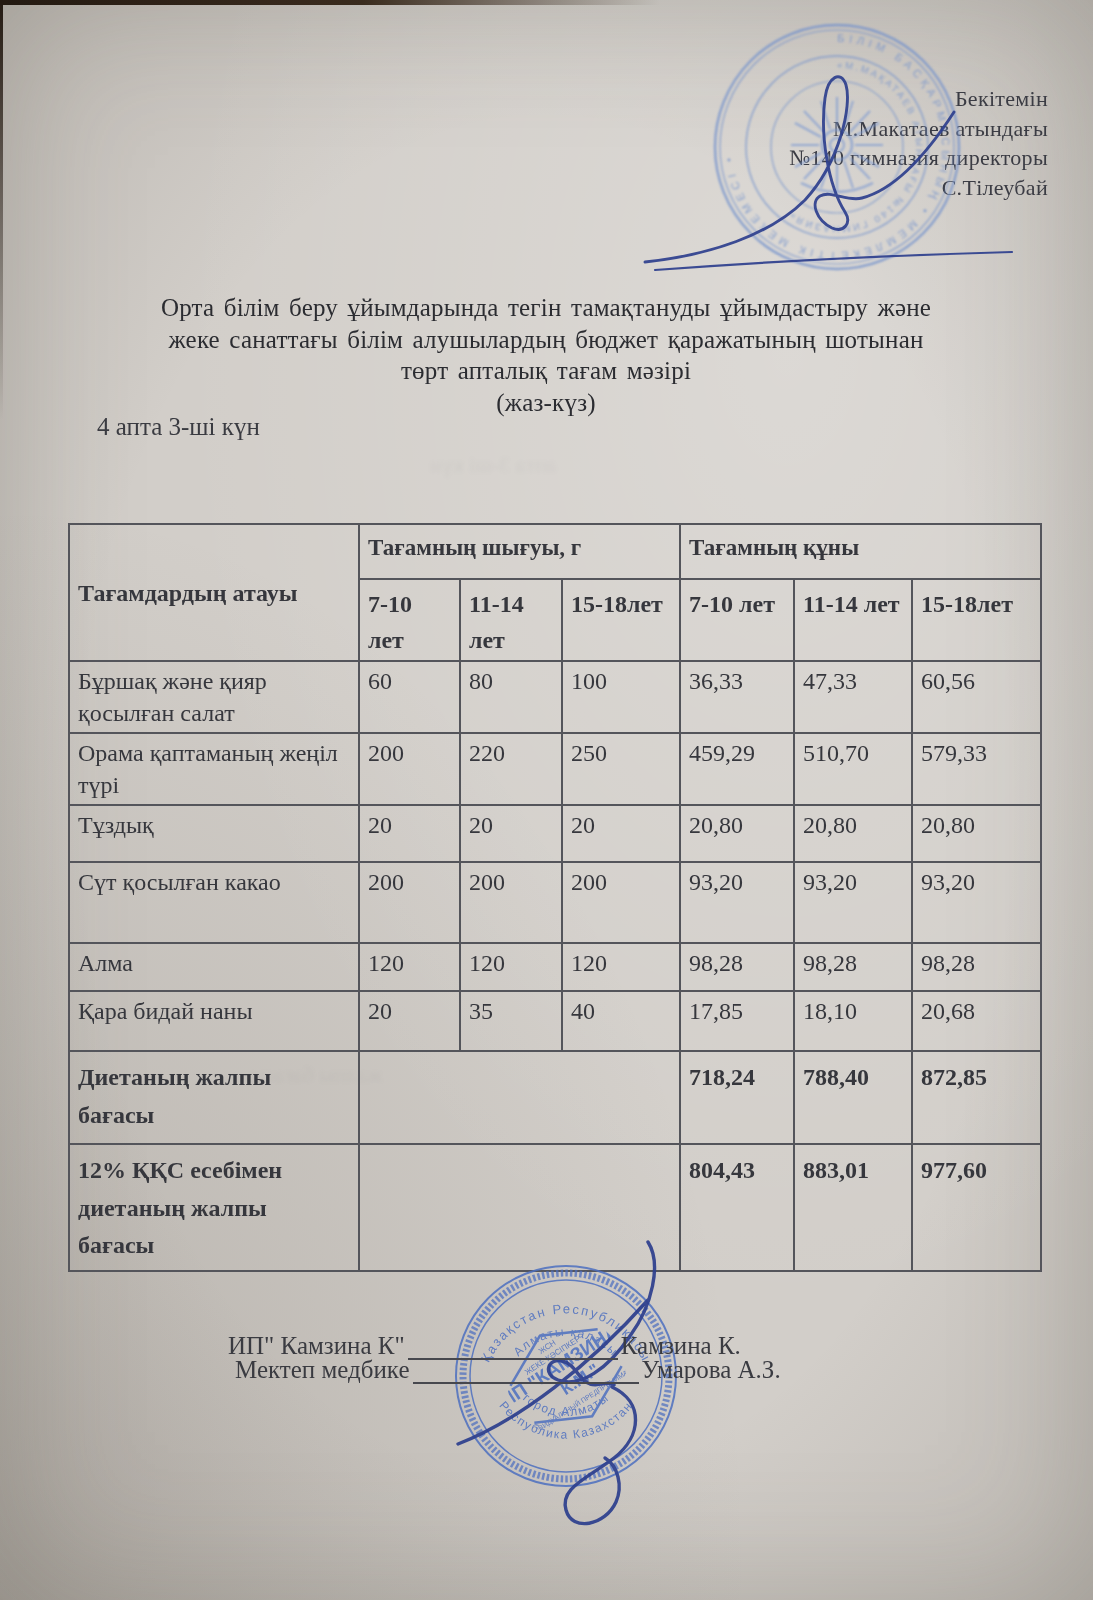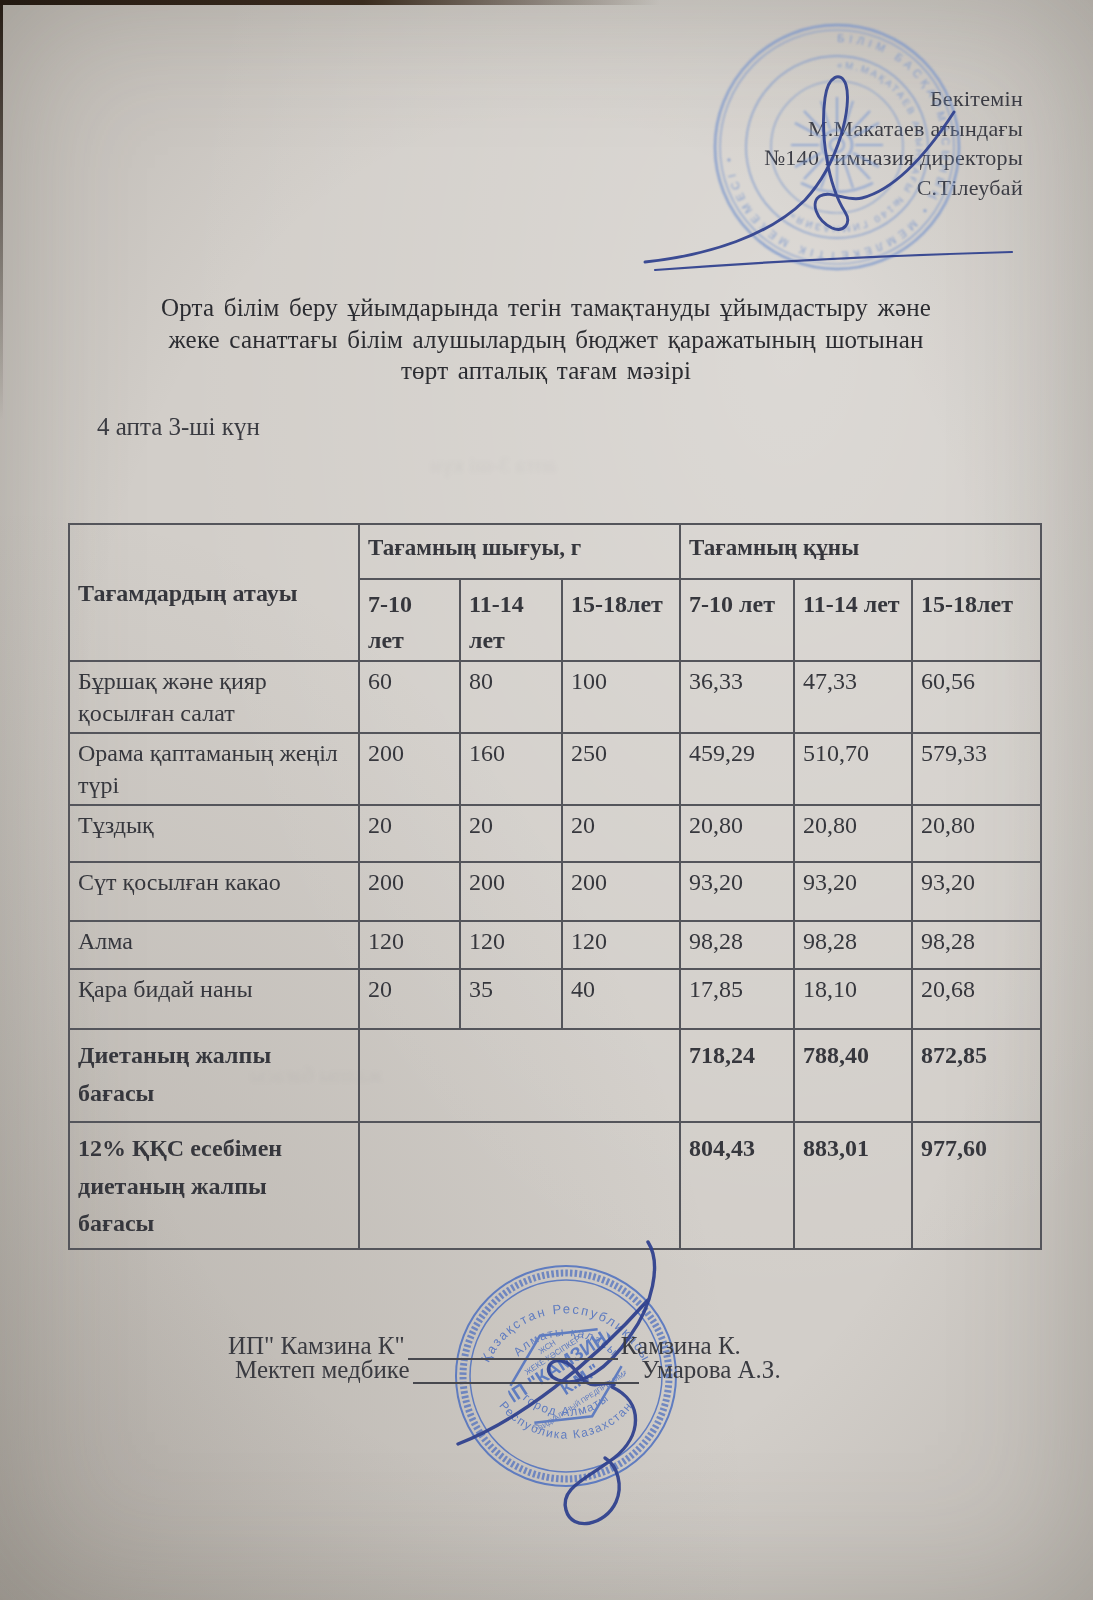--- a/index.html
+++ b/index.html
@@ -16,21 +16,21 @@
       radial-gradient(ellipse at 50% 50%, rgba(0,0,0,0) 60%, rgba(80,72,62,0.16) 100%),
       #d2cec9;
     box-shadow: inset 0 0 140px rgba(95,88,78,0.28);
     color:#34353b;
   }
   .photo-edge-top{position:absolute;left:0;top:0;width:660px;height:5px;
     background:linear-gradient(90deg,#241a12 0%,#3a2c1e 55%,rgba(58,44,30,0) 100%);}
   .photo-edge-left{position:absolute;left:0;top:0;width:3px;height:420px;
     background:linear-gradient(180deg,#241a12,rgba(36,26,18,0));}
 
-  .approval{position:absolute;top:84px;right:70px;text-align:right;
+  .approval{position:absolute;top:84px;right:45px;text-align:right;
     font-size:22px;line-height:29.5px;color:#3b3c44;letter-spacing:0.3px;}
 
   .title{position:absolute;left:62px;top:292px;width:968px;text-align:center;
     font-weight:normal;font-size:25px;line-height:31.5px;color:#2b2c31;
     word-spacing:3px;letter-spacing:0.2px;}
   .subtitle{position:absolute;left:97px;top:413px;font-size:25px;color:#3a3b41;}
 
   table.menu{position:absolute;left:68px;top:523px;width:972px;
     border-collapse:collapse;table-layout:fixed;
     font-size:24px;color:#36373d;}
@@ -38,21 +38,21 @@
     border:2px solid #54555b;vertical-align:top;text-align:left;
     padding:4px 8px 2px 8px;line-height:1.33;font-weight:normal;overflow:hidden;}
   table.menu th{font-weight:bold;font-family:Liberation Serif, serif;}
   table.menu .grp{font-size:23px;padding-top:8px;}
   table.menu .agehdr{line-height:1.5;padding-top:6px;}
   table.menu .namehdr{vertical-align:middle;font-size:24px;border-radius:9px;}
   table.menu tr.total td{font-weight:bold;line-height:1.58;padding-top:7px;}
   table.menu td.tlabel{padding-right:36px;margin-top:12px;}
   .rhA{height:55px}.rhB{height:73px}
   .rr1{height:67px}.rr2{height:65px}.rr3{height:57px}
-  .rr4{height:59px}.rr5{height:48px}.rr6{height:60px}
+  .rr4{height:81px}.rr5{height:48px}.rr6{height:60px}
   .rt1{height:93px}.rt2{height:127px}
 
   .sigrow{position:absolute;display:flex;align-items:flex-end;
     font-size:25px;color:#3a3b41;white-space:nowrap;}
   .sigrow .sig-line{display:inline-block;border-bottom:2px solid #47484e;
     height:30px;margin:0 3px;}
   #sigrow-1{left:228px;top:1328px;}
   #sigrow-1 .sig-line{width:210px;}
   #sigrow-2{left:235px;top:1352px;}
   #sigrow-2 .sig-line{width:226px;}
@@ -138,20 +138,21 @@
     <g stroke="#2e3f8e" fill="none" stroke-width="2.9" stroke-linecap="round" filter="url(#bs1)" opacity="0.92">
       <path d="M 45 212 C 110 205 170 185 205 150 C 240 112 252 55 246 35 C 241 20 228 26 225 48 C 220 85 228 135 245 162 C 252 173 244 183 232 178 C 216 170 210 152 220 146 C 231 140 247 152 262 148 C 300 138 332 96 354 62"></path>
       <path d="M 55 220 C 150 213 260 206 412 202" stroke-width="2.2"></path>
     </g>
   </svg>
 
   <div class="title">
     <div>Орта білім беру ұйымдарында тегін тамақтануды ұйымдастыру және</div>
     <div>жеке санаттағы білім алушылардың бюджет қаражатының шотынан</div>
     <div>төрт апталық тағам мәзірі</div>
+    <div>(жаз-күз)</div>
   </div>
   <div class="subtitle">4 апта 3-ші күн</div>
 
   <div class="ghost" style="left:430px;top:452px;">апта 3-ші күн</div>
   <div class="ghost" style="left:250px;top:1062px;">жалпы бағасы</div>
 
   <table class="menu">
     <colgroup>
       <col style="width:290px">
         <col style="width:101px">
@@ -180,21 +181,21 @@
       <td>60</td>
       <td>80</td>
       <td>100</td>
       <td>36,33</td>
       <td>47,33</td>
       <td>60,56</td>
     </tr>
     <tr class="rr2">
       <td>Орама қаптаманың жеңіл түрі</td>
       <td>200</td>
-      <td>160</td>
+      <td>220</td>
       <td>250</td>
       <td>459,29</td>
       <td>510,70</td>
       <td>579,33</td>
     </tr>
     <tr class="rr3">
       <td>Тұздық</td>
       <td>20</td>
       <td>20</td>
       <td>20</td>

